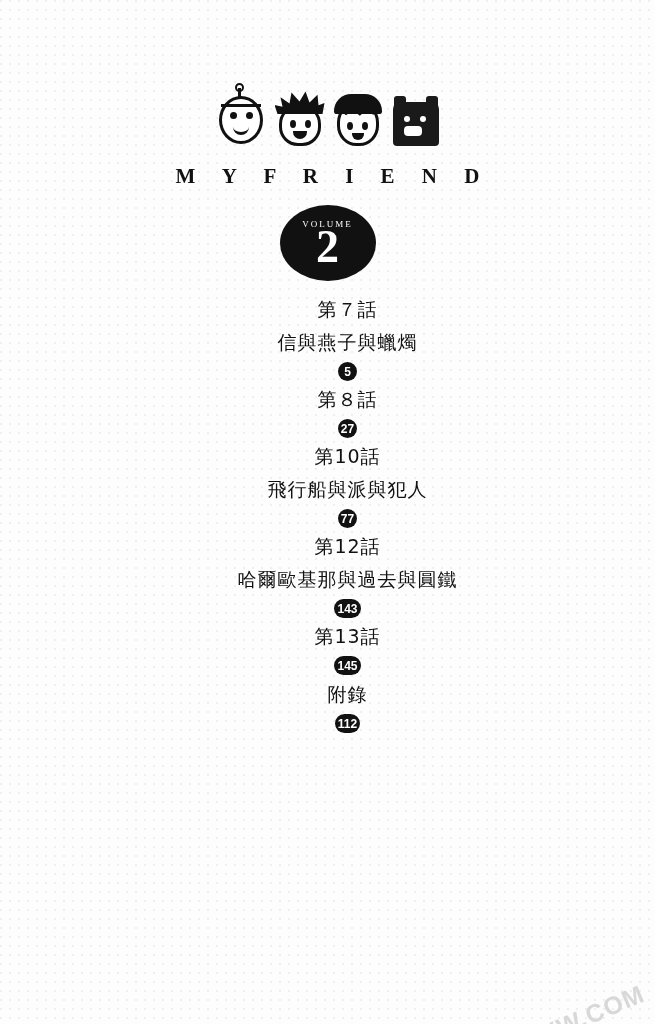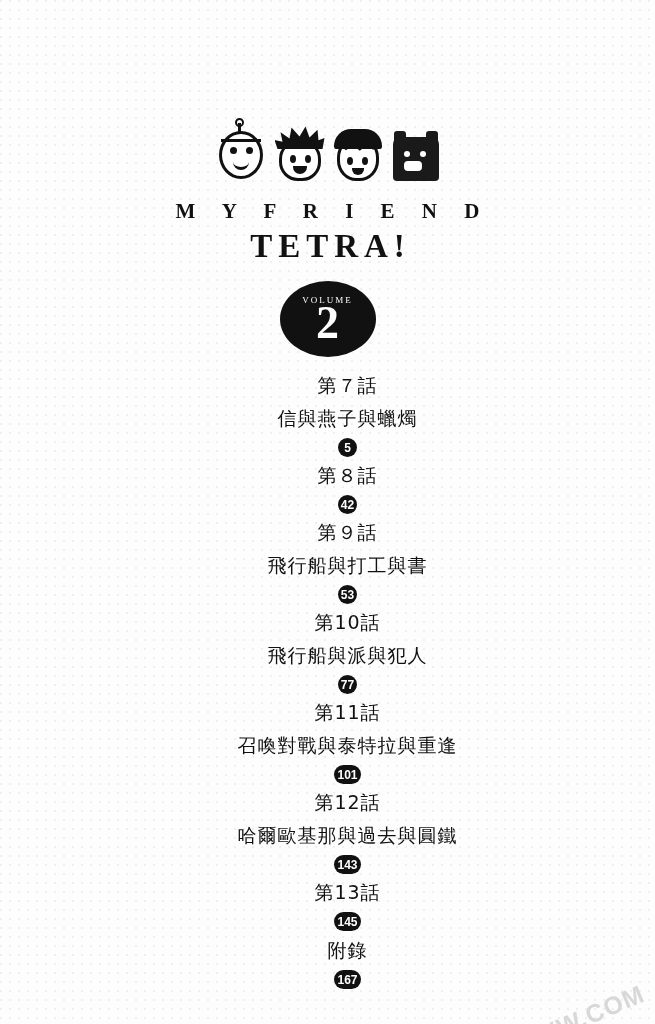--- a/index.html
+++ b/index.html
@@ -22,21 +22,20 @@
     background-image:
       radial-gradient(circle at 1px 1px, rgba(0,0,0,0.055) 0.8px, transparent 0.9px);
     background-size: 9px 9px;
   }
   .page-inner {
     position: absolute;
     inset: 0;
     display: flex;
     flex-direction: column;
     align-items: center;
-    justify-content: center;
   }
 
   
   .chars {
     margin-top: 84px;
     display: flex;
     align-items: flex-end;
     gap: 6px;
     height: 62px;
   }
@@ -351,71 +350,60 @@
         <div class="ear l"></div>
         <div class="ear r"></div>
         <div class="body"></div>
         <div class="eye l"></div>
         <div class="eye r"></div>
         <div class="muzzle"></div>
       </div>
     </div>
 
     <div class="logo-my-friend">M Y   F R I E N D</div>
-    <div class="logo-tetra">TETRA!</div>
 
     <div class="volume-badge">
       <div class="volume-word">VOLUME</div>
       <div class="volume-num">2</div>
     </div>
 
     <div class="toc">
 
       <div class="toc-entry">
         <div class="toc-chapter">第７話</div>
         <div class="toc-title">信與燕子與蠟燭</div>
         <div class="toc-page">5</div>
       </div>
 
       <div class="toc-entry">
         <div class="toc-chapter">第８話</div>
-        <div class="toc-page">42</div>
-      </div>
-
-      <div class="toc-entry">
-        <div class="toc-chapter">第９話</div>
-        <div class="toc-title">飛行船與打工與書</div>
-        <div class="toc-page">53</div>
-      </div>
+        <div class="toc-page">27</div>
+      </div>
+
 
       <div class="toc-entry">
         <div class="toc-chapter">第10話</div>
         <div class="toc-title">飛行船與派與犯人</div>
         <div class="toc-page">77</div>
       </div>
 
-      <div class="toc-entry">
-        <div class="toc-chapter">第11話</div>
-        <div class="toc-title">召喚對戰與泰特拉與重逢</div>
-        <div class="toc-page">101</div>
-      </div>
 
       <div class="toc-entry">
         <div class="toc-chapter">第12話</div>
         <div class="toc-title">哈爾歐基那與過去與圓鐵</div>
         <div class="toc-page">143</div>
       </div>
 
       <div class="toc-entry">
         <div class="toc-chapter">第13話</div>
         <div class="toc-page">145</div>
       </div>
 
       <div class="toc-entry">
         <div class="toc-title">附錄</div>
-        <div class="toc-page">167</div>
+        <div class="toc-page">112</div>
       </div>
 
     </div>
   </div>
 
   <div class="watermark">ZEROBYW.COM</div>
 </div>
 
 </body></html>

